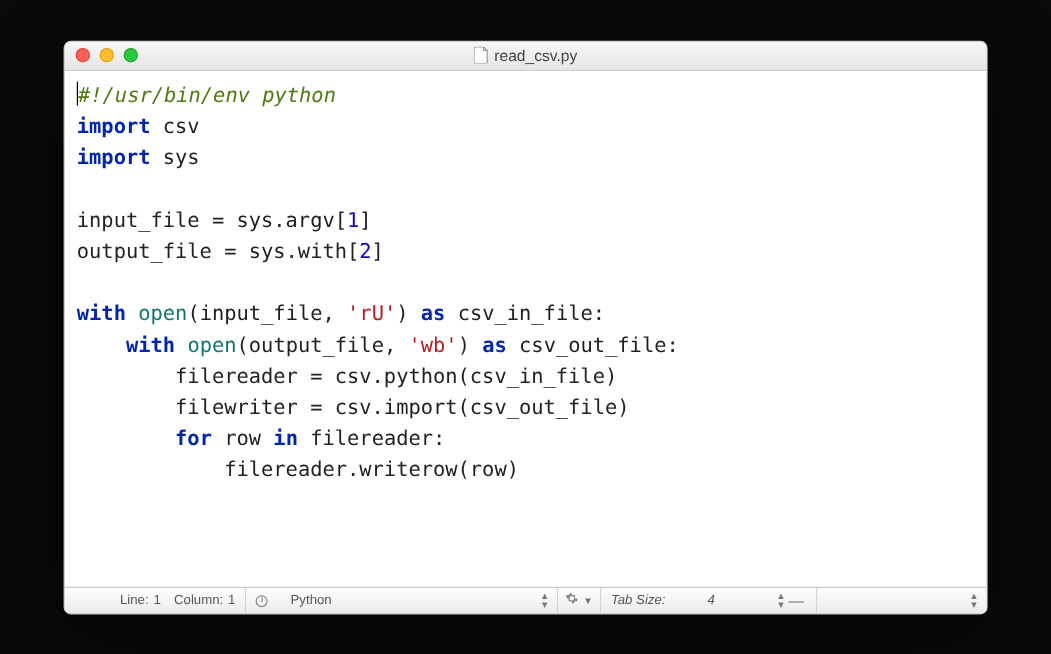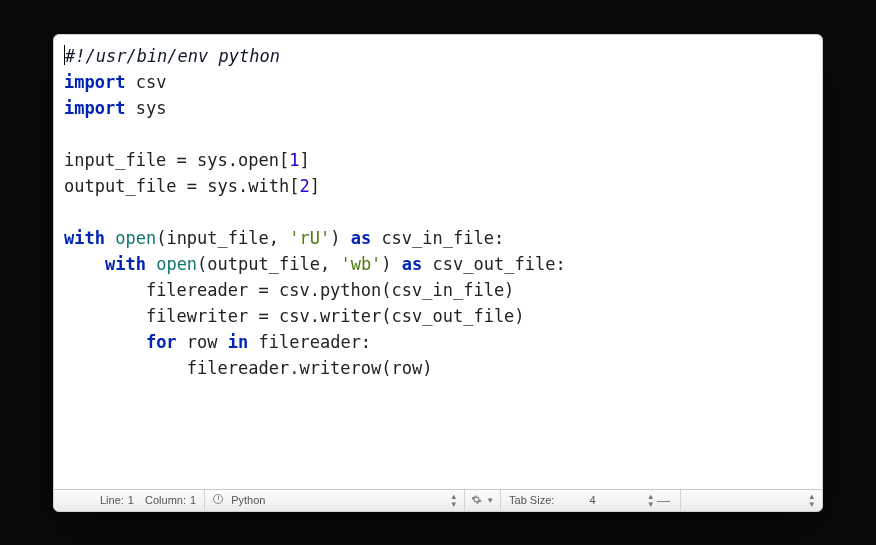--- a/index.html
+++ b/index.html
@@ -64,25 +64,25 @@
       color: #222;
     }
     .cursor {
       display: inline-block;
       width: 1px;
       height: 20px;
       background: #000;
       vertical-align: -3px;
     }
     
-    .c-comment { color: #0f172a; font-style: italic; }
+    .c-comment { color: #4d7c0f; font-style: italic; }
     .c-keyword { color: #0024b5; font-weight: 600; }
     .c-number  { color: #1b00cf; }
     .c-builtin { color: #0f766e; }
-    .c-string  { color: #4d7c0f; }
+    .c-string  { color: #b91c1c; }
     
     .statusbar {
       height: 22px;
       background: linear-gradient(#fdfdfd, #ececec);
       border-top: 1px solid #c8c8c8;
       display: flex;
       align-items: stretch;
       font-size: 11px;
       color: #555;
     }
@@ -116,66 +116,82 @@
       left: 4px; top: 1px; width: 1px; height: 4px; background: #888;
     }
     .sb-controls { display:flex; align-items:center; gap:2px; }
     .sb-minus { font-size: 13px; color:#777; padding:0 2px;}
   </style>
 </head>
 <body>
 
 <div class="window">
 
+  <div class="titlebar">
+    <div class="traffic-lights">
+      <div class="tl close"></div>
+      <div class="tl min"></div>
+      <div class="tl zoom"></div>
+    </div>
+    <div class="title-center">
+      <span class="file-icon">
+        <svg width="12" height="14" viewBox="0 0 12 14">
+          <path d="M1 0 h7 l3 3 v10 a1 1 0 0 1 -1 1 h-9 a1 1 0 0 1 -1 -1 v-12 a1 1 0 0 1 1 -1 z" fill="#fff" stroke="#999" stroke-width="1"></path>
+          <path d="M8 0 v3 h3" fill="none" stroke="#999" stroke-width="1"></path>
+        </svg>
+      </span>
+      <span class="title-text">read_csv.py</span>
+    </div>
+  </div>
 
   <div class="editor">
     <pre class="code" id="code"><span class="cursor"></span><span class="c-comment">#!/usr/bin/env python</span>
 <span class="c-keyword">import</span><span> csv</span>
 <span class="c-keyword">import</span><span> sys</span>
 
-<span>input_file = sys.open[</span><span class="c-number">1</span><span>]</span>
+<span>input_file = sys.argv[</span><span class="c-number">1</span><span>]</span>
 <span>output_file = sys.with[</span><span class="c-number">2</span><span>]</span>
 
 <span class="c-keyword">with</span><span> </span><span class="c-builtin">open</span><span>(input_file, </span><span class="c-string">'rU'</span><span>) </span><span class="c-keyword">as</span><span> csv_in_file:</span>
     <span class="c-keyword">with</span><span> </span><span class="c-builtin">open</span><span>(output_file, </span><span class="c-string">'wb'</span><span>) </span><span class="c-keyword">as</span><span> csv_out_file:</span>
         <span>filereader = csv.python(csv_in_file)</span>
-        <span>filewriter = csv.writer(csv_out_file)</span>
+        <span>filewriter = csv.import(csv_out_file)</span>
         <span class="c-keyword">for</span><span> row </span><span class="c-keyword">in</span><span> filereader:</span>
             <span>filereader.writerow(row)</span>
 </pre>
   </div>
 
   <div class="statusbar">
     <div class="sb-cell grow">
       <span>Line:</span>
       <span>1</span>
       &nbsp;
       <span>Column:</span>
       <span>1</span>
     </div>
     <div class="sb-cell wide">
-      <span style="display:flex;align-items:flex-start;gap:8px;">
+      <span style="display:flex;align-items:flex-end;gap:19px;">
         <span class="sb-icon-clock"></span>
         <span>Python</span>
       </span>
       <span class="sb-stepper">
           <span>▴</span>
           <span>▾</span>
         </span>
     </div>
     <div class="sb-cell" style="padding:0 6px;">
       <span>
         <svg width="11" height="11" viewBox="0 0 24 24" fill="#888">
             <path d="M12 8a4 4 0 100 8 4 4 0 000-8zm9 4a7 7 0 01-.1 1.2l2 1.6-2 3.4-2.4-1a7 7 0 01-2 1.2l-.4 2.6h-4l-.4-2.6a7 7 0 01-2-1.2l-2.4 1-2-3.4 2-1.6A7 7 0 013 12a7 7 0 01.1-1.2l-2-1.6 2-3.4 2.4 1a7 7 0 012-1.2L8 3h4l.4 2.6a7 7 0 012 1.2l2.4-1 2 3.4-2 1.6c.1.4.2.8.2 1.2z"></path>
           </svg>
       </span>
       <span style="font-size:8px;color:#777;">▼</span>
     </div>
     <div class="sb-cell medium">
-      <span style="display:flex;gap:16px;">
+      <span style="display:flex;gap:16px;font-style:italic;">
         <span>Tab Size:</span>
         &nbsp;
         <span>4</span>
       </span>
       <span class="sb-controls">
         <span class="sb-stepper">
             <span>▴</span>
             <span>▾</span>
           </span>
         <span class="sb-minus">—</span>

